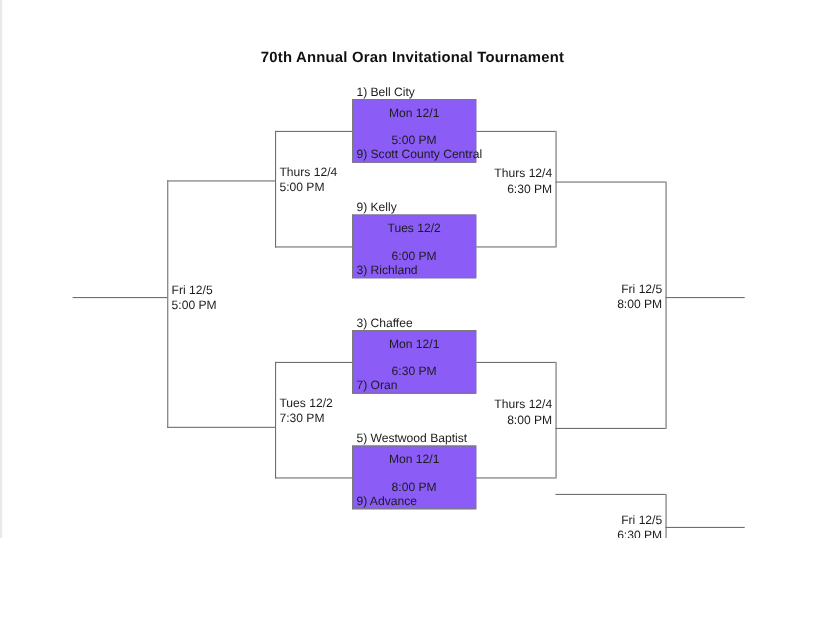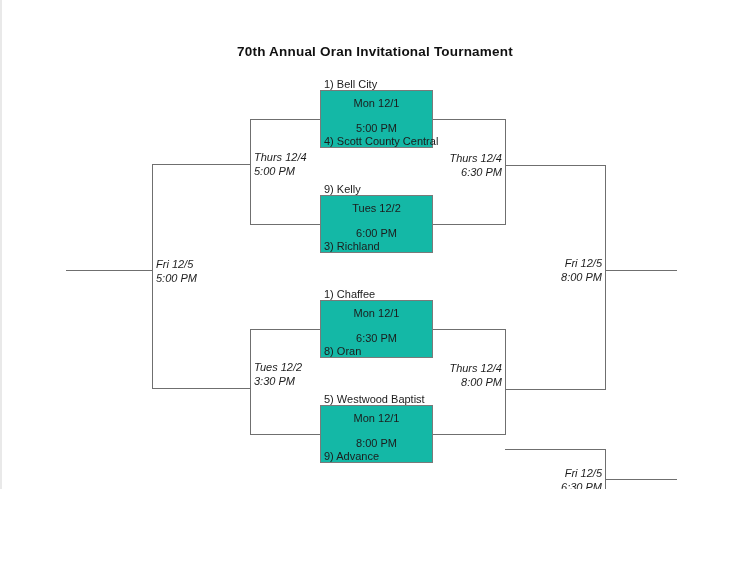--- a/index.html
+++ b/index.html
@@ -15,62 +15,62 @@
   .edge-bottom{position:absolute;left:0;top:571px;width:750px;height:4px;background:#f1f1f1;}
   .title{
     position:absolute;left:0;top:44px;width:750px;
     text-align:center;font-size:13.5px;font-weight:bold;color:#111;
     letter-spacing:0.2px;
   }
   .hline{position:absolute;height:1px;background:#6f6f6f;}
   .vline{position:absolute;width:1px;background:#6f6f6f;}
   .game-box{
     position:absolute;left:320px;width:113px;height:58px;
-    border:1px solid #7a7a7a;box-sizing:border-box;background:#14b8a6;
+    border:1px solid #7a7a7a;box-sizing:border-box;background:#8b5cf6;
   }
   .team-top{
     position:absolute;left:3px;bottom:calc(100% + 1px);
     font-size:11px;line-height:12px;white-space:nowrap;
   }
   .team-bottom{
     position:absolute;left:3px;top:44px;
     font-size:11px;line-height:12px;white-space:nowrap;
   }
   .box-date{position:absolute;left:0;top:5px;width:100%;text-align:center;font-size:11px;line-height:14px;}
   .box-time{position:absolute;left:0;top:30px;width:100%;text-align:center;font-size:11px;line-height:14px;}
   .slot-label{position:absolute;font-size:11px;line-height:14px;white-space:nowrap;}
-  .slot-label span{display:block;font-style:italic;}
+  .slot-label span{display:block;}
   .align-right{text-align:right;width:112px;}
 </style>
 </head>
 <body>
 
 <div class="page">
   <div class="edge-left"></div>
   <div class="edge-bottom"></div>
 
   <div class="title">70th Annual Oran Invitational Tournament</div>
 
   <div class="game-box" style="top:90px">
     <span class="team-top">1) Bell City</span>
     <span class="box-date">Mon 12/1</span>
     <span class="box-time">5:00 PM</span>
-    <span class="team-bottom">4) Scott County Central</span>
+    <span class="team-bottom">9) Scott County Central</span>
   </div>
   <div class="game-box" style="top:195px">
     <span class="team-top">9) Kelly</span>
     <span class="box-date">Tues 12/2</span>
     <span class="box-time">6:00 PM</span>
     <span class="team-bottom">3) Richland</span>
   </div>
   <div class="game-box" style="top:300px">
-    <span class="team-top">1) Chaffee</span>
+    <span class="team-top">3) Chaffee</span>
     <span class="box-date">Mon 12/1</span>
     <span class="box-time">6:30 PM</span>
-    <span class="team-bottom">8) Oran</span>
+    <span class="team-bottom">7) Oran</span>
   </div>
   <div class="game-box" style="top:405px">
     <span class="team-top">5) Westwood Baptist</span>
     <span class="box-date">Mon 12/1</span>
     <span class="box-time">8:00 PM</span>
     <span class="team-bottom">9) Advance</span>
   </div>
 
   <div class="hline" style="left:250px;top:119px;width:70px"></div>
   <div class="hline" style="left:250px;top:224px;width:70px"></div>
@@ -85,21 +85,21 @@
   <div class="vline" style="left:250px;top:119px;height:106px"></div>
   <div class="vline" style="left:250px;top:329px;height:106px"></div>
   <div class="hline" style="left:152px;top:164px;width:98px"></div>
   <div class="hline" style="left:152px;top:388px;width:98px"></div>
   <div class="slot-label" style="left:254px;top:150px">
     <span>Thurs 12/4</span>
     <span>5:00 PM</span>
   </div>
   <div class="slot-label" style="left:254px;top:360px">
     <span>Tues 12/2</span>
-    <span>3:30 PM</span>
+    <span>7:30 PM</span>
   </div>
 
   <div class="vline" style="left:152px;top:164px;height:225px"></div>
   <div class="hline" style="left:66px;top:270px;width:86px"></div>
   <div class="slot-label" style="left:156px;top:257px">
     <span>Fri 12/5</span>
     <span>5:00 PM</span>
   </div>
 
   <div class="vline" style="left:505px;top:119px;height:106px"></div>

